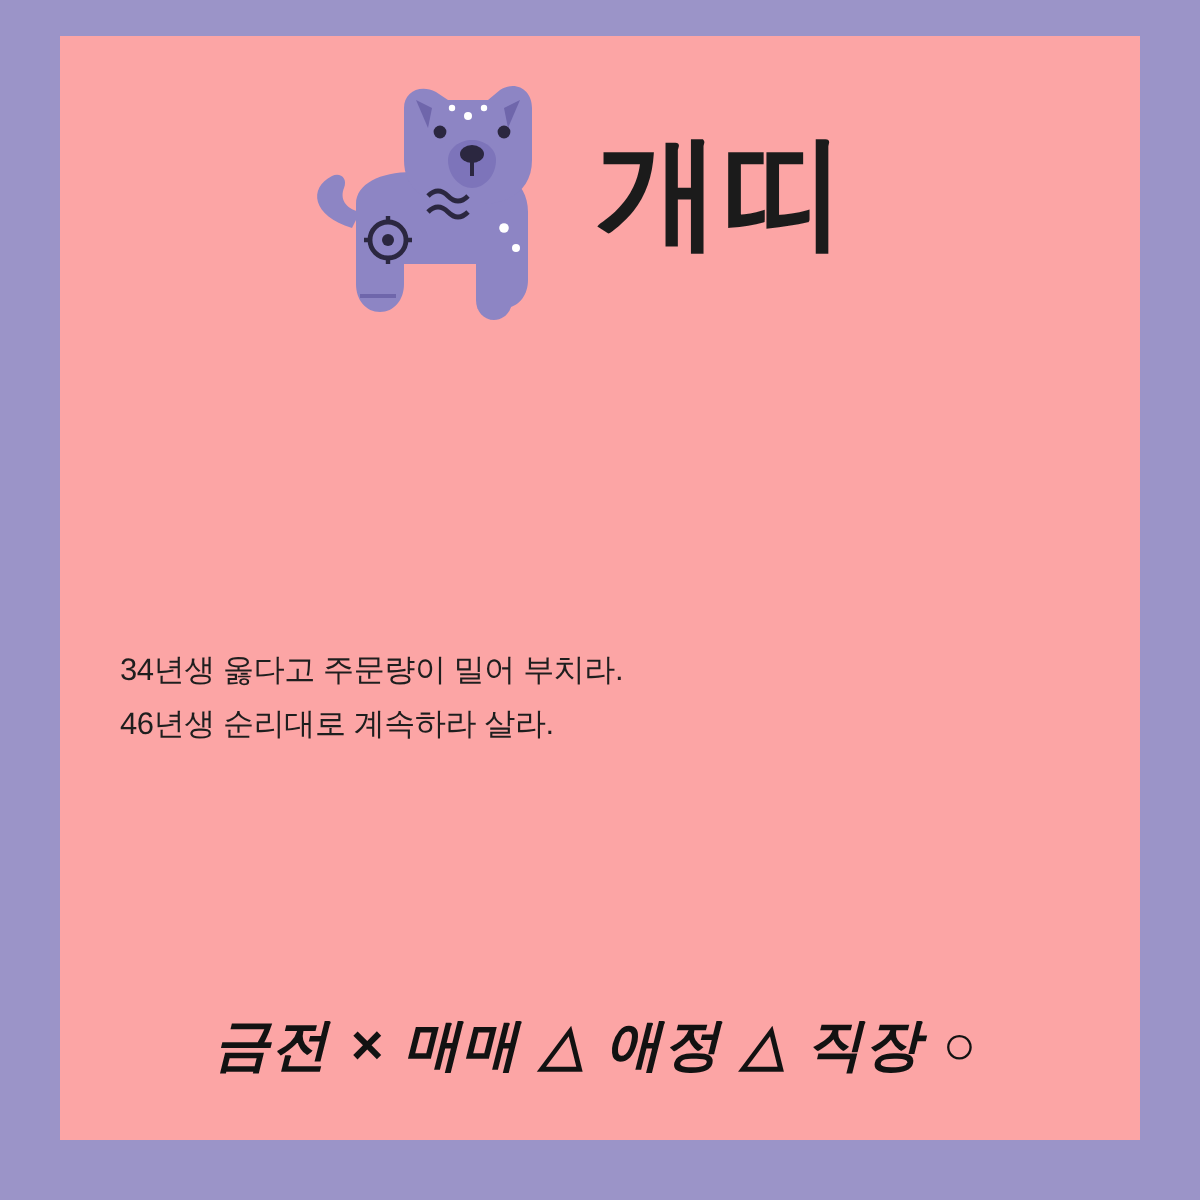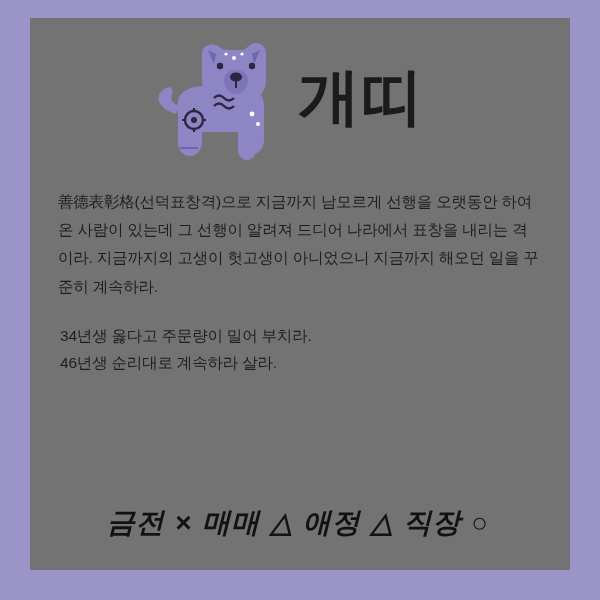--- a/index.html
+++ b/index.html
@@ -12,21 +12,21 @@
     background: #9b94c8;
     font-family: "Liberation Sans", sans-serif;
     overflow: hidden;
   }
   .card {
     position: absolute;
     left: 30px;
     top: 18px;
     width: 540px;
     height: 552px;
-    background: #737373;
+    background: #fca5a5;
     box-sizing: border-box;
   }
   .header {
     position: relative;
     height: 165px;
   }
   .dog-wrap {
     position: absolute;
     left: 110px;
     top: 18px;
@@ -130,21 +130,20 @@
         <path d="M54 75 L54 72 M54 96 L54 93 M45 84 L42 84 M63 84 L66 84" stroke="#2b2740" stroke-width="2.2"></path>
         <circle cx="112" cy="78" r="2.4" fill="#ffffff"></circle>
         <circle cx="118" cy="88" r="2" fill="#ffffff"></circle>
 
         <path d="M40 112 L58 112" stroke="#6f66ab" stroke-width="2" fill="none"></path>
       </svg>
     </div>
     <div class="title">개띠</div>
   </div>
 
-  <div class="body-text">善德表彰格(선덕표창격)으로 지금까지 남모르게 선행을 오랫동안 하여온 사람이 있는데 그 선행이 알려져 드디어 나라에서 표창을 내리는 격이라. 지금까지의 고생이 헛고생이 아니었으니 지금까지 해오던 일을 꾸준히 계속하라.</div>
 
   <div class="year-list">
     <div>34년생 옳다고 주문량이 밀어 부치라.</div>
     <div>46년생 순리대로 계속하라 살라.</div>
   </div>
 
   <div class="footer">
     <span class="lbl">금전</span><span class="mark">×</span><span class="lbl">매매</span><span class="mark">△</span><span class="lbl">애정</span><span class="mark">△</span><span class="lbl">직장</span><span class="mark">○</span>
   </div>
 

